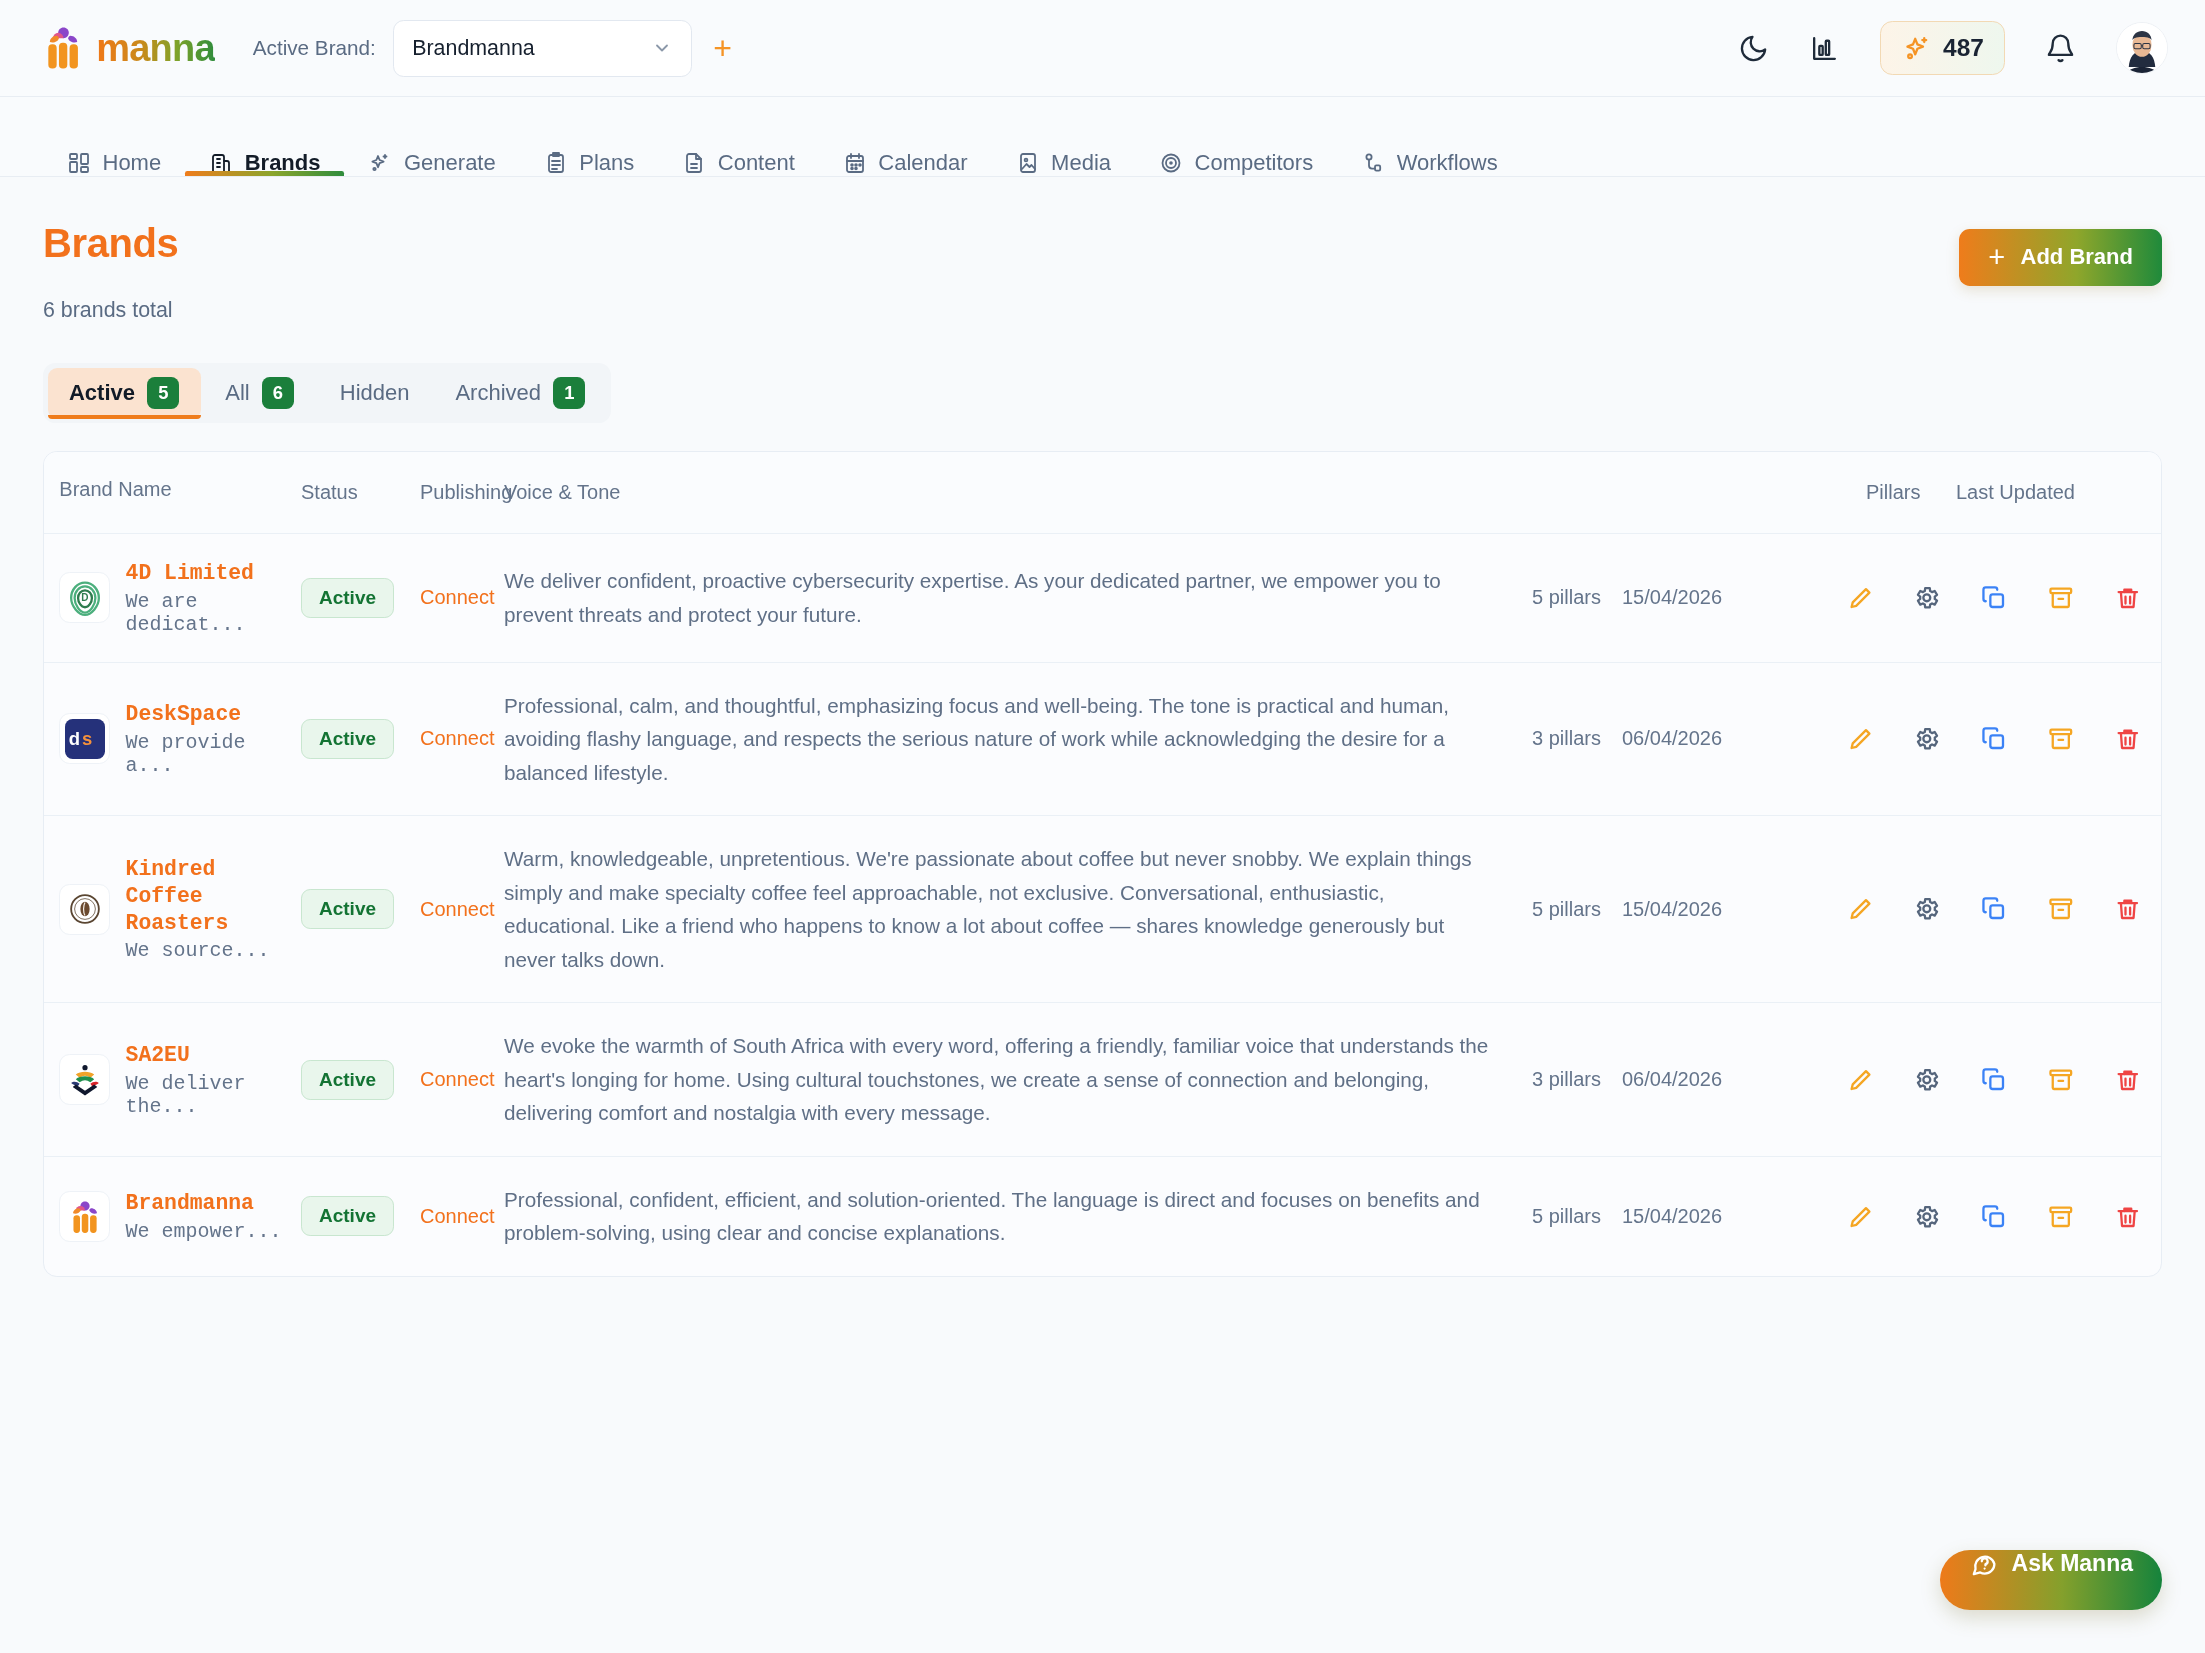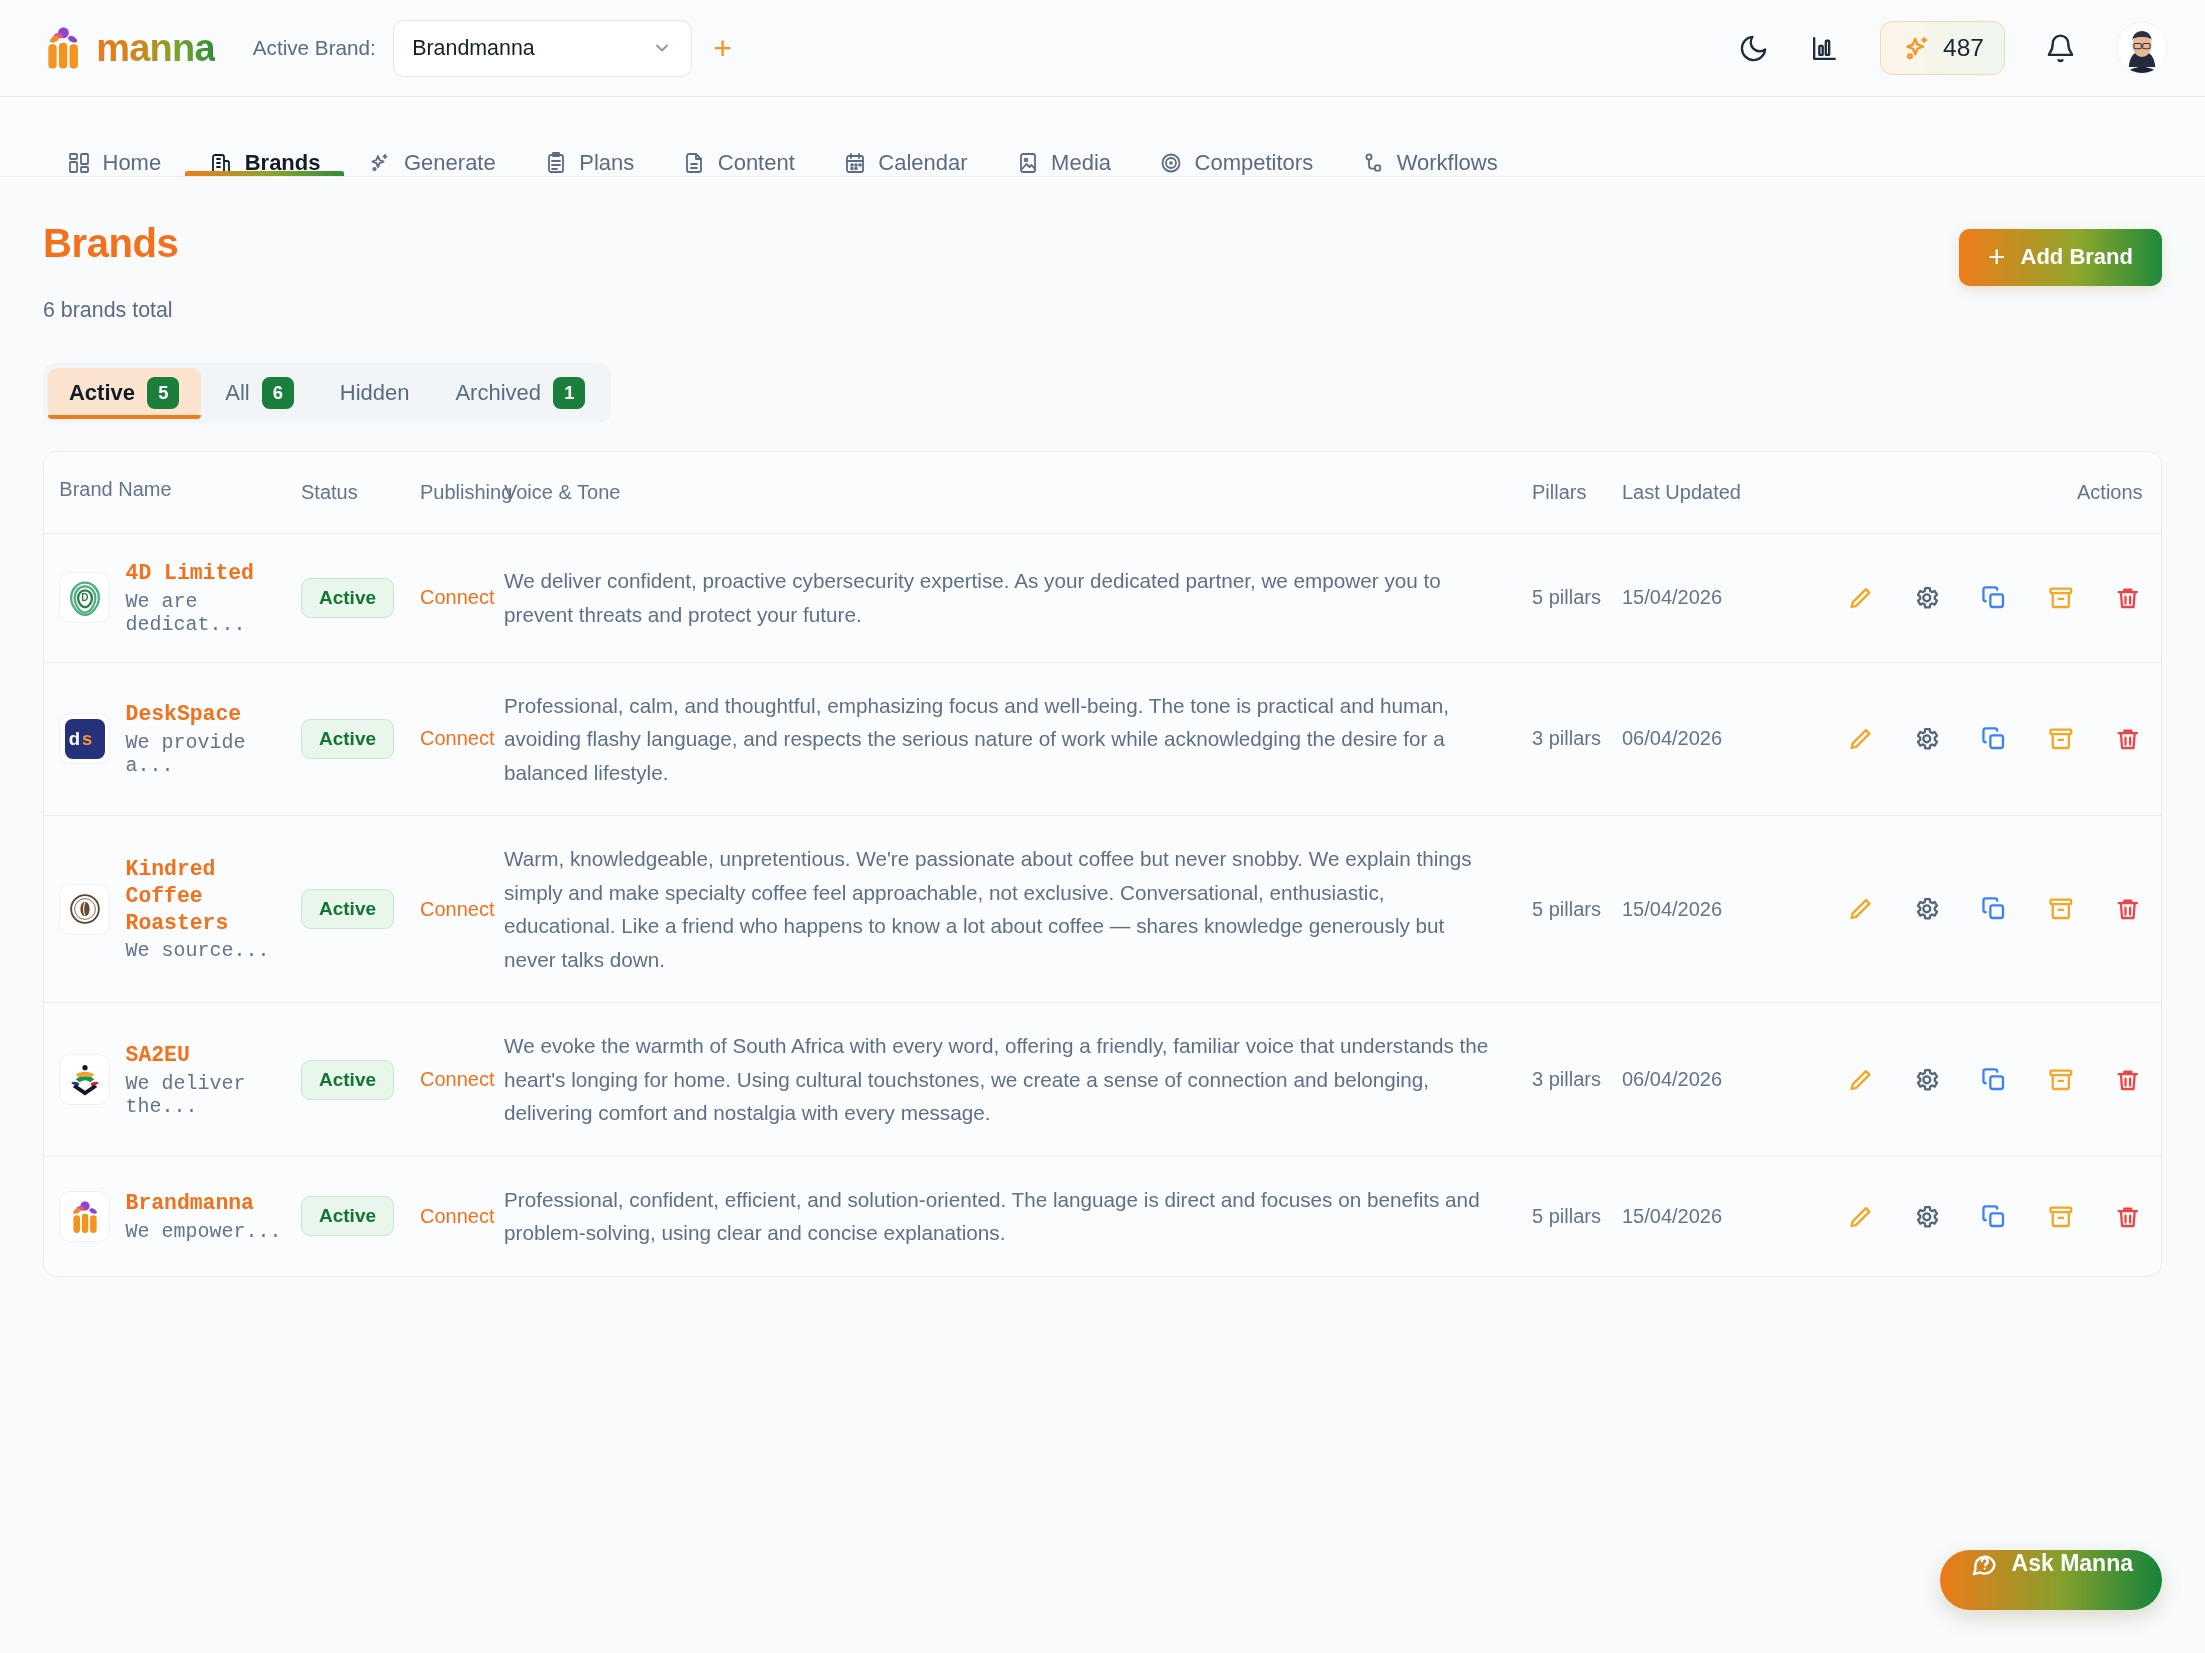--- a/index.html
+++ b/index.html
@@ -43,21 +43,21 @@
   }
   .topbar-spacer { flex: 1; }
   .topbar-actions { display: flex; align-items: center; gap: 40px; }
   .icon-btn { width: 31px; height: 31px; color: #1f2b3a; display:block; }
   .credits {
     display: flex; align-items: center; gap: 10.7px;
     height: 54px; padding: 0 20px;
     background: linear-gradient(90deg,#fdf4e8 0%, #eef7ee 100%);
     border: 0.8px solid #f2d9b4; border-radius: 12.3px;
   }
-  .credits-num { font-size: 24.5px; font-weight: 400; color:#1a2433; }
+  .credits-num { font-size: 24.5px; font-weight: 700; color:#1a2433; }
   .avatar {
     width: 52px; height: 52px; border-radius: 50%;
     background: radial-gradient(circle at 50% 32%, #f0d9c8 0 26%, #ffffff 27% 100%);
     border: 1.5px solid #eef1f5; overflow: hidden; position: relative;
   }
   .avatar svg { position:absolute; inset:0; width:100%; height:100%; }
 
   
   .nav {
     height: 80px; background: #f9fbfd;
@@ -371,21 +371,20 @@
   
   <div class="table">
 
     <div class="trow thead">
       <div class="c c-name">Brand Name</div>
       <div class="c c-status">Status</div>
       <div class="c c-pub">Publishing</div>
       <div class="c c-voice">Voice &amp; Tone</div>
       <div class="c c-pillars">Pillars</div>
       <div class="c c-updated hdr-updated">Last Updated</div>
-      <div class="c c-actions">Actions</div>
     </div>
 
     <div class="trow">
       <div class="c c-name">
         <div class="logo-box">
           <svg viewBox="0 0 52 52">
             <rect width="52" height="52" rx="12" fill="#ffffff"></rect>
             <path d="M26 6c10 0 18 9 18 20S34 48 26 48 8 37 8 26 16 6 26 6z" fill="none" stroke="#4caf7d" stroke-width="3"></path>
             <path d="M26 11c7.5 0 13.5 6.7 13.5 15S33 45 26 45 12.5 34.3 12.5 26 18.5 11 26 11z" fill="none" stroke="#4caf7d" stroke-width="3"></path>
             <path d="M26 16c5 0 9 4.5 9 10s-4 12-9 12-9-6.5-9-12 4-10 9-10z" fill="none" stroke="#2f7d4f" stroke-width="3"></path>

